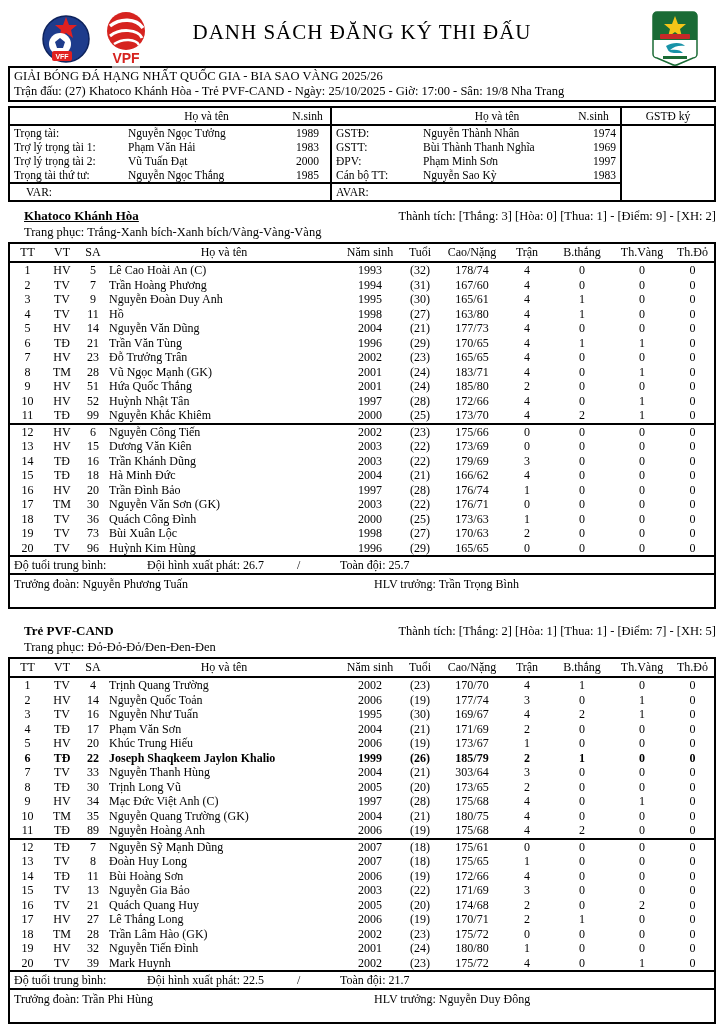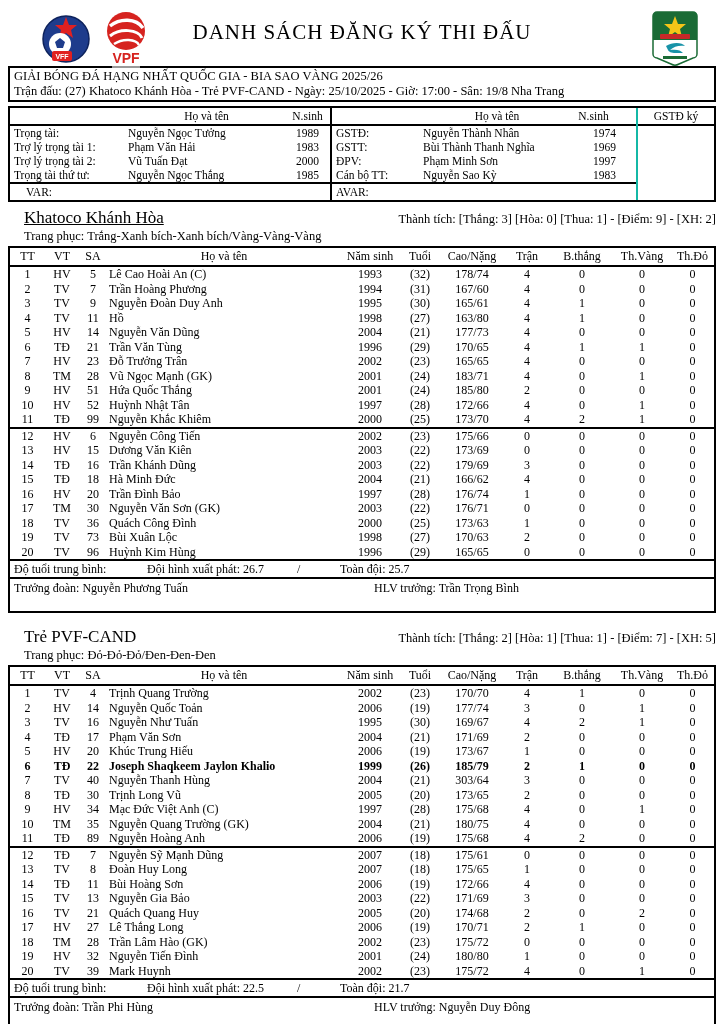--- a/index.html
+++ b/index.html
@@ -27,26 +27,26 @@
   .ovar{display:flex;line-height:16px;border-top:2px solid #000}
   .orole{width:118px;padding-left:4px}
   .oname{width:157px}
   .oborn{width:45px;text-align:center}
   .rrole{width:93px;border-left:2px solid #000;padding-left:4px}
   .oname2{width:148px}
   .oborn2{width:45px;text-align:right}
   .oc{text-align:center}
   .var-cell{width:320px;padding-left:16px}
   .avar-cell{flex:1;border-left:2px solid #000;padding-left:4px}
-  .off-sign{width:78px;border-left:2px solid #14b8a6;display:flex;flex-direction:column}
+  .off-sign{width:94px;border-left:2px solid #000000;display:flex;flex-direction:column}
   .sign-head{height:18px;line-height:16px;border-bottom:2px solid #000;text-align:center}
 
   
   .team-head{display:flex;justify-content:space-between;align-items:baseline;margin:6px 0 0 16px}
-  .team-name{font-weight:normal;font-size:17px}
+  .team-name{font-weight:bold;font-size:13px}
   .team-name.u{text-decoration:underline}
   .team-record{font-size:12.5px}
   .team-kit{margin-left:16px;line-height:16px;font-size:12.5px}
 
   table.players{width:708px;border-collapse:collapse;table-layout:fixed;border:2px solid #000;margin-top:2px;font-size:12px}
   table.players th{font-weight:normal;height:19px;border-bottom:2px solid #000;text-align:center;overflow:hidden}
   table.players td{height:14.5px;line-height:14.5px;text-align:center;padding:0;overflow:hidden;white-space:nowrap}
   table.players td.nm{text-align:left;padding-left:2px}
   tr.sb-first td{border-top:2px solid #000}
   tr.bold{font-weight:bold}
@@ -579,21 +579,21 @@
             <td>(26)</td>
             <td>185/79</td>
             <td>2</td>
             <td>1</td>
             <td>0</td>
             <td>0</td>
           </tr>
           <tr class="st">
             <td>7</td>
             <td>TV</td>
-            <td>40</td>
+            <td>33</td>
             <td class="nm">Nguyễn Thanh Hùng</td>
             <td>2004</td>
             <td>(21)</td>
             <td>303/64</td>
             <td>3</td>
             <td>0</td>
             <td>0</td>
             <td>0</td>
           </tr>
           <tr class="st">

